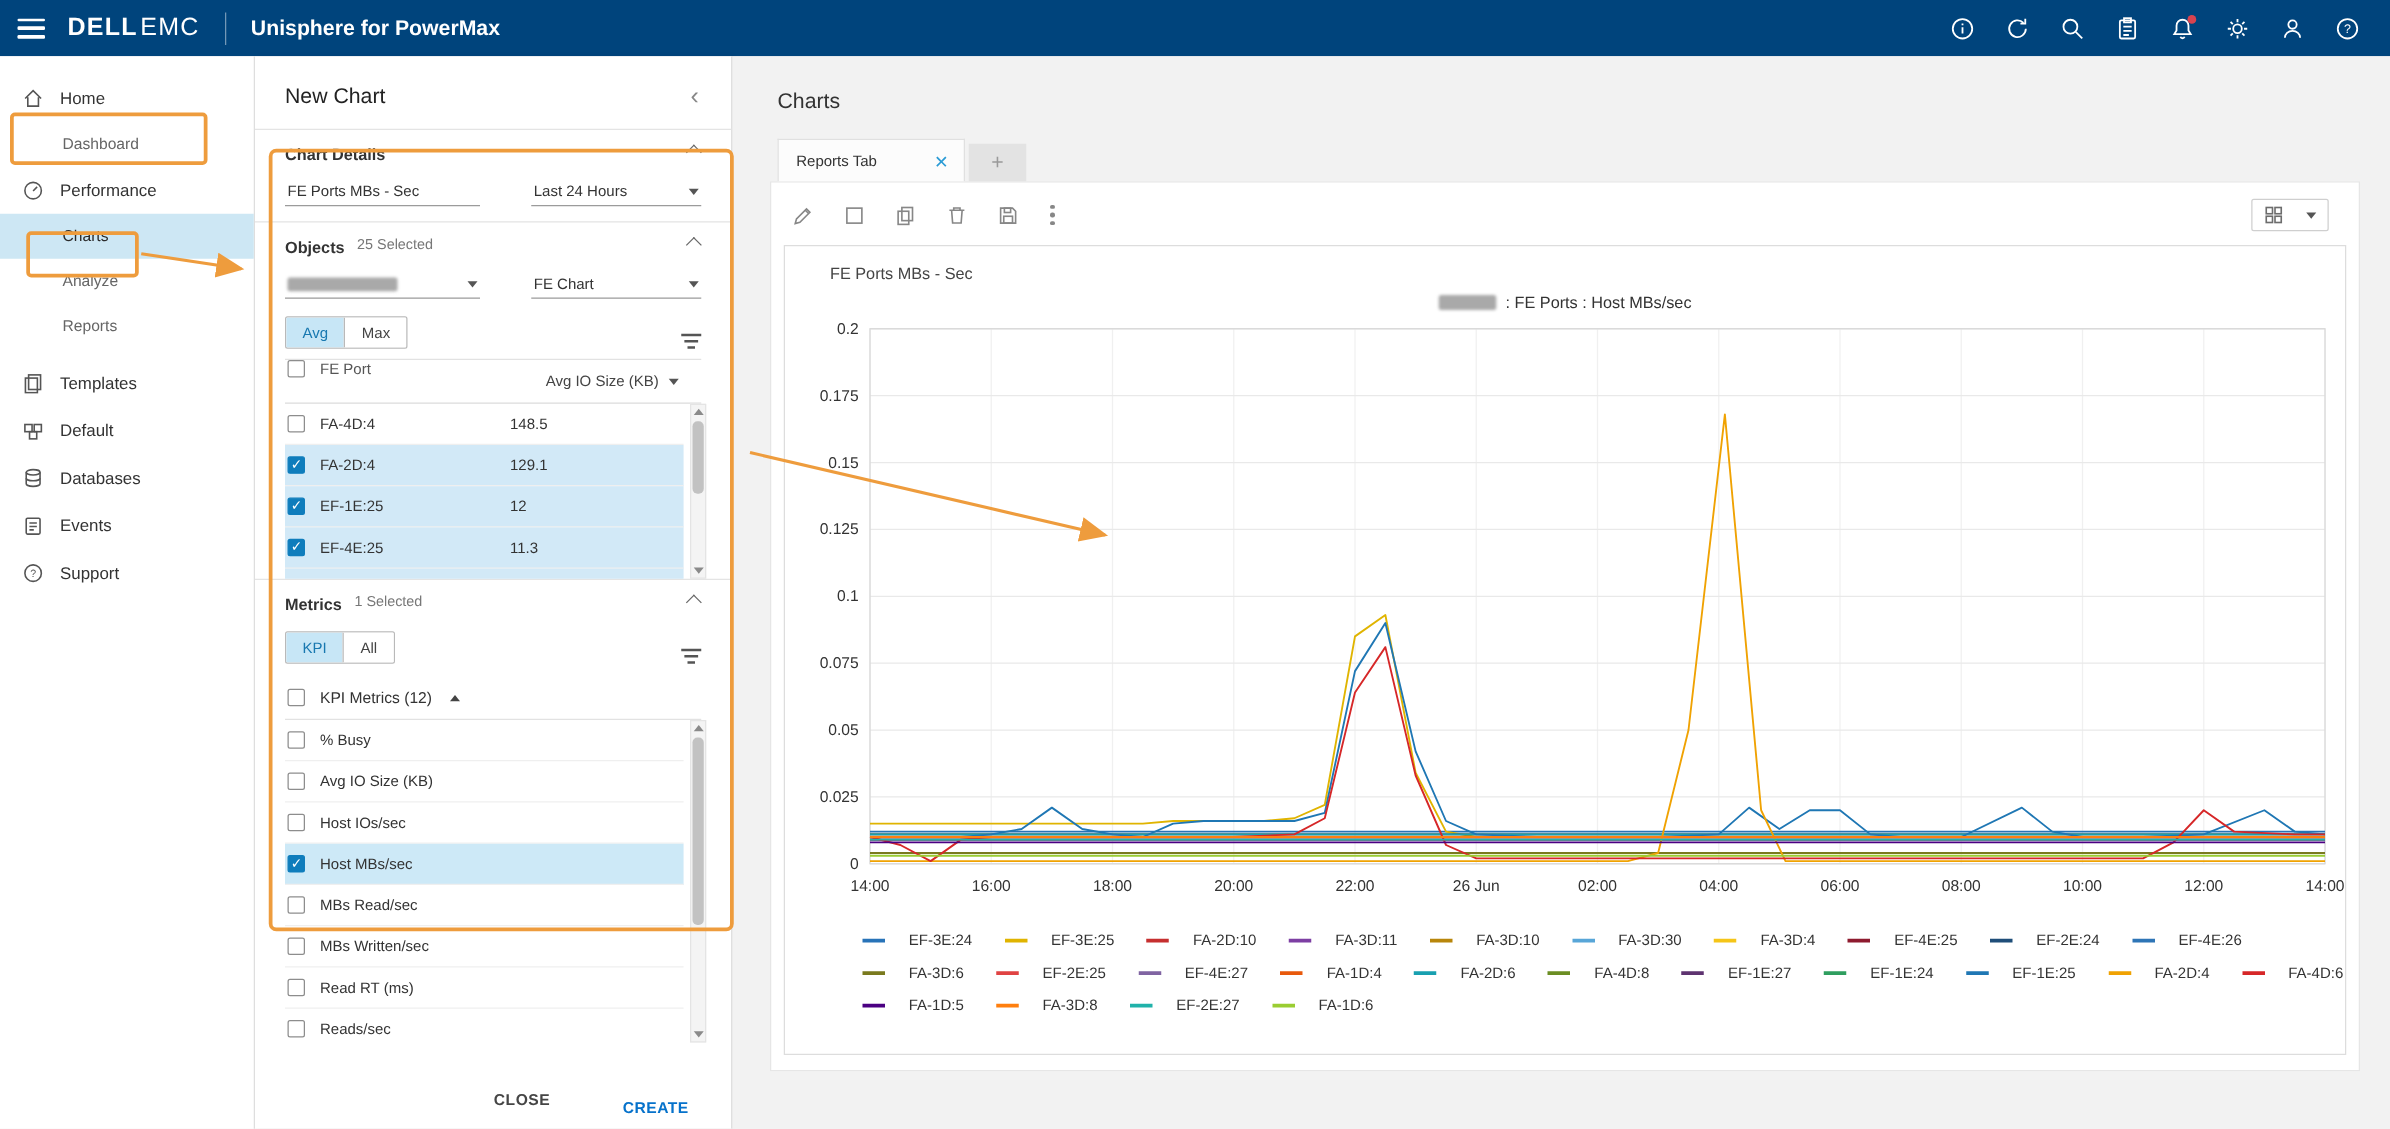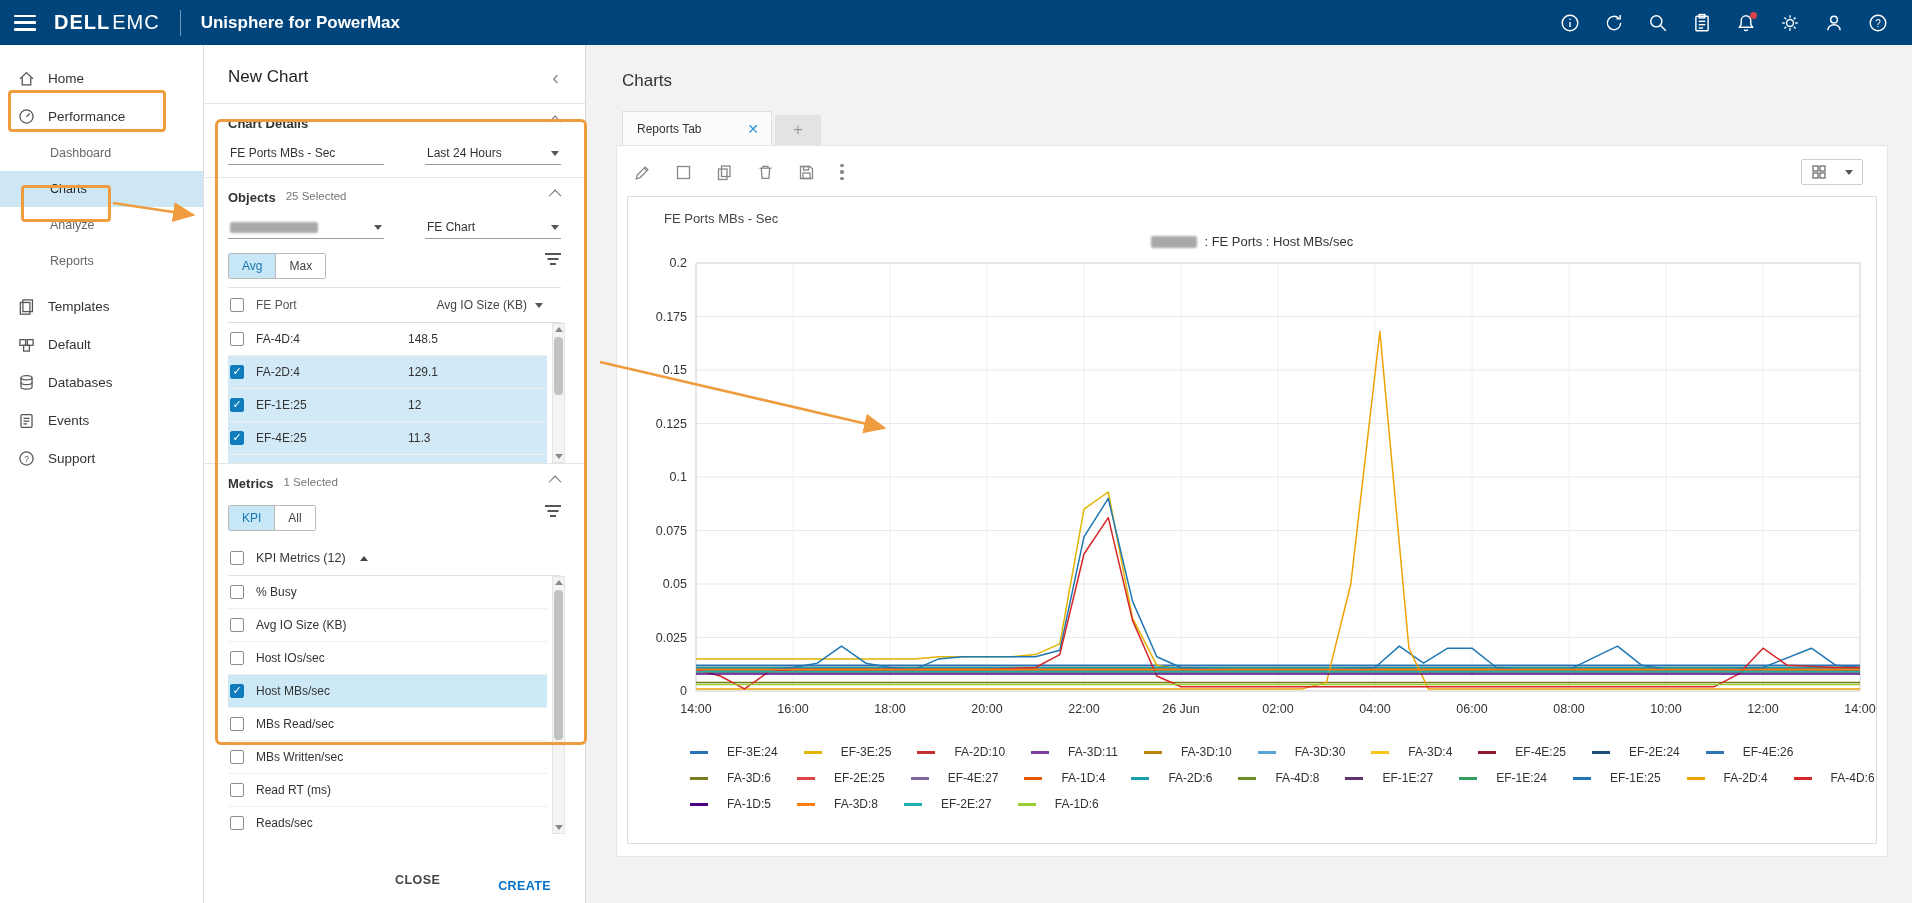--- a/index.html
+++ b/index.html
@@ -45,33 +45,33 @@
   .chev-up { width:8px; height:8px; border-left:1.6px solid #666; border-top:1.6px solid #666;
     transform:rotate(45deg) translateY(2px); margin-left:auto; }
   .field-row { display:flex; justify-content:space-between; gap:18px; margin-top:12px; }
   .ufield { border-bottom:1px solid #9b9b9b; font-size:12px; color:#333; padding:3px 2px 4px 2px;
     display:flex; align-items:center; justify-content:space-between; }
   .ufield.name { width:152px; }
   .ufield.drop { width:132px; }
   .caret-down { width:0; height:0; border-left:4.5px solid transparent; border-right:4.5px solid transparent;
     border-top:5.5px solid #555; margin-left:8px; flex:0 0 auto; }
   .redacted { display:inline-block; background:#a9a9a9; border-radius:2px; filter:blur(1.2px); }
-  .toggle-row { display:flex; align-items:flex-start; margin-top:14px; }
+  .toggle-row { display:flex; align-items:flex-end; margin-top:14px; }
   .seg { display:inline-flex; border:1px solid #b9b9b9; border-radius:2px; overflow:hidden; font-size:12px; }
   .seg .seg-btn { padding:5px 13px; background:#fff; color:#444; }
   .seg .seg-btn + .seg-btn { border-left:1px solid #b9b9b9; }
   .seg .seg-btn.active { background:#c7e6f6; color:#1878b0; }
   .filter-icn { margin-left:auto; width:16px; height:12px; position:relative; }
   .filter-icn i { position:absolute; left:50%; transform:translateX(-50%); height:1.6px; background:#555; display:block; }
   .filter-icn i:nth-child(1){ top:0; width:16px; } .filter-icn i:nth-child(2){ top:5px; width:11px; } .filter-icn i:nth-child(3){ top:10px; width:6px; }
   .checkbox { width:14px; height:14px; border:1px solid #8d8d8d; border-radius:2px; background:#fff;
     box-sizing:border-box; position:relative; flex:0 0 auto; }
   .checkbox.checked { background:#0f7dbc; border-color:#0f7dbc; }
   .checkbox.checked::after { content:"✓"; position:absolute; left:1.5px; top:-1.5px; color:#fff; font-size:11px; }
-  .tbl-head { display:flex; align-items:center; height:34px; margin-top:8px; border-top:1px solid #e2e2e2;
+  .tbl-head { display:flex; height:34px; margin-top:8px; border-top:1px solid #e2e2e2;
     border-bottom:1px solid #dcdcdc; font-size:12px; color:#555; padding-left:2px; }
   .tbl-head .hd-name { margin-left:12px; }
   .tbl-head .hd-value { margin-left:auto; margin-right:18px; display:flex; align-items:center; color:#444; }
   .list-wrap { position:relative; }
   .obj-list { height:140px; overflow:hidden; margin-right:14px; }
   .obj-row { display:flex; align-items:center; height:32px; font-size:12px; color:#333; border-bottom:1px solid #efefef; padding-left:2px; }
   .obj-row.checked { background:#d2e9f7; }
   .obj-row .obj-name { margin-left:12px; width:152px; }
   .obj-row .obj-value { color:#333; }
   .vscroll { position:absolute; right:-4px; top:0; bottom:0; width:13px; background:#f4f4f4; border:1px solid #e4e4e4;
@@ -208,30 +208,30 @@
   </span>
 </header>
 
 <nav class="sidebar" data-interactable="false">
   <div class="nav-item" data-interactable="true">
     <svg viewBox="0 0 16 16" data-interactable="false">
         <path d="M2 8.3 8 2.4l6 5.9M4 7.4V14h8V7.4"></path>
       </svg>
     <span data-interactable="false">Home</span>
   </div>
+  <div class="nav-item sub" data-interactable="true">
+      <span data-interactable="false">Dashboard</span>
+    </div>
   <div class="nav-item" data-interactable="true">
     <svg viewBox="0 0 16 16" data-interactable="false">
         <circle cx="8" cy="8" r="6.2"></circle>
         <path d="M8 8.3 11 5.2"></path>
       </svg>
     <span data-interactable="false">Performance</span>
   </div>
-  <div class="nav-item sub" data-interactable="true">
-      <span data-interactable="false">Dashboard</span>
-    </div>
   <div class="nav-item sub selected" data-interactable="true">
       <span data-interactable="false">Charts</span>
     </div>
   <div class="nav-item sub" data-interactable="true">
       <span data-interactable="false">Analyze</span>
     </div>
   <div class="nav-item sub" data-interactable="true">
       <span data-interactable="false">Reports</span>
     </div>
   <div class="nav-item" style="margin-top:8px" data-interactable="true">

